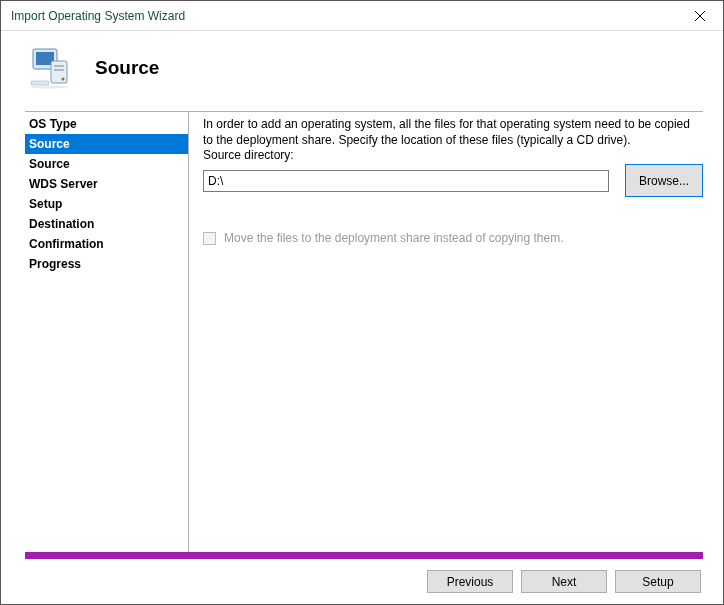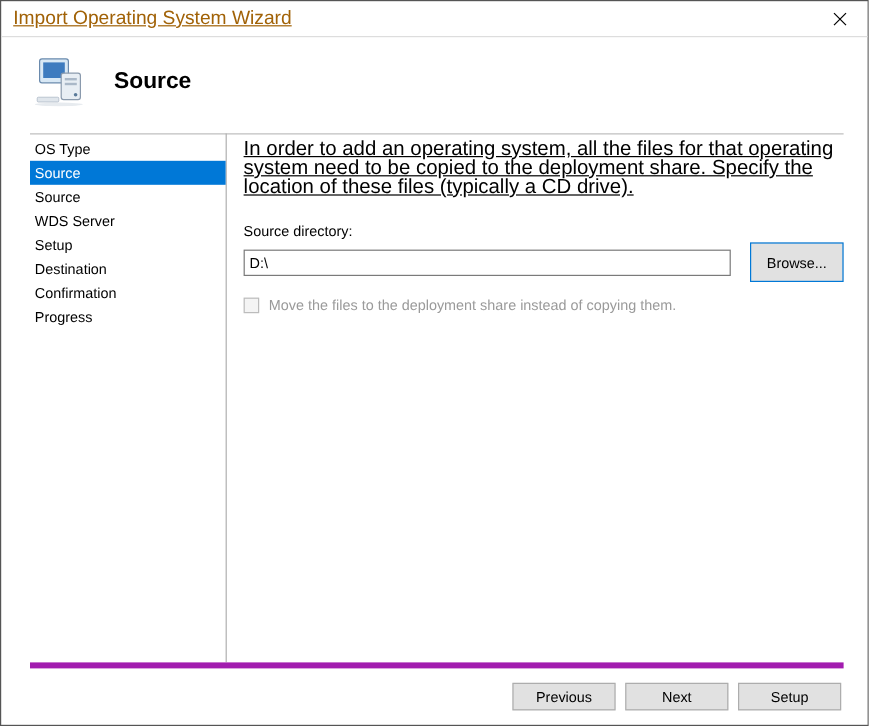--- a/index.html
+++ b/index.html
@@ -1,39 +1,39 @@
 <!DOCTYPE html>
 <html><head>
 <meta charset="utf-8">
 <style>
   * { box-sizing: border-box; }
   html, body { margin: 0; padding: 0; font-family: "Segoe UI", Tahoma, sans-serif; font-size: 12px; color: #000; background: #fff; }
   .window { width: 724px; height: 605px; border: 1px solid #555; display: flex; flex-direction: column; background: #fff; position: relative; }
   .titlebar { height: 30px; display: flex; align-items: center; padding: 0 0 0 10px; border-bottom: 1px solid #ddd; }
-  .titlebar-text { font-size: 16px; color: #a16207; flex: 1; text-decoration: underline; }
+  .titlebar-text { font-size: 12px; color: #14532d; flex: 1; }
   .close-btn { width: 46px; height: 30px; display: flex; align-items: center; justify-content: center; cursor: pointer; }
   .close-btn svg { width: 12px; height: 12px; }
   .header { display: flex; align-items: center; padding: 16px 20px 22px 26px; }
   .header-icon { width: 44px; height: 42px; margin-right: 24px; }
   .header-title { font-family: "Segoe UI Light", "Segoe UI", sans-serif; font-size: 19px; font-weight: 600; color: #000; }
   .body { flex: 1; display: flex; padding: 0 20px 0 24px; overflow: hidden; }
   .sidebar { width: 164px; flex: 0 0 164px; border-right: 1px solid #b0b0b0; padding-top: 2px; }
   .step { padding: 2px 6px 2px 4px; font-size: 12px; color: #000; cursor: pointer; line-height: 16px; }
   .step.selected { background: #0078d7; color: #fff; }
   .content { flex: 1; padding: 4px 0 0 14px; position: relative; border-top: 1px solid #b0b0b0; }
-  .sidebar { border-top: 1px solid #b0b0b0; }
-  .instruction { font-size: 17px; color: #000; line-height: 16px; padding-right: 8px; text-decoration: underline; }
-  .field-label { margin-top: 22px; font-size: 12px; }
+  .sidebar { border-top: 1px solid #b0b0b0; font-weight: bold; }
+  .instruction { font-size: 12px; color: #000; line-height: 16px; padding-right: 8px; }
+  .field-label { font-size: 12px; }
   .field-row { display: flex; align-items: center; margin-top: 2px; gap: 16px; }
   .text-input { flex: 1; height: 22px; border: 1px solid #7a7a7a; padding: 0 4px; font-size: 12px; font-family: inherit; }
   .browse-btn { width: 78px; height: 33px; border: 1px solid #0078d7; background: #e1e1e1; font-size: 12px; font-family: inherit; cursor: pointer; }
-  .check-row { display: flex; align-items: center; margin-top: 12px; gap: 8px; }
+  .check-row { display: flex; align-items: center; margin-top: 34px; gap: 8px; }
   .checkbox { width: 13px; height: 13px; border: 1px solid #bcbcbc; background: #f4f4f4; }
   .check-label { color: #9a9a9a; font-size: 12px; }
-  .footer { height: 52px; border-top: 5px solid #a21caf; margin: 0 20px 0 24px; display: flex; align-items: center; justify-content: flex-end; gap: 8px; padding-right: 2px; }
+  .footer { height: 52px; border-top: 7px solid #a21caf; margin: 0 20px 0 24px; display: flex; align-items: center; justify-content: flex-end; gap: 8px; padding-right: 2px; }
   .footer-btn { width: 86px; height: 23px; border: 1px solid #adadad; background: #e1e1e1; font-size: 12px; font-family: inherit; cursor: pointer; }
 </style>
 </head>
 <body>
 
 <div class="window">
 
   <div class="titlebar">
     <span class="titlebar-text">Import Operating System Wizard</span>
     <div class="close-btn">

